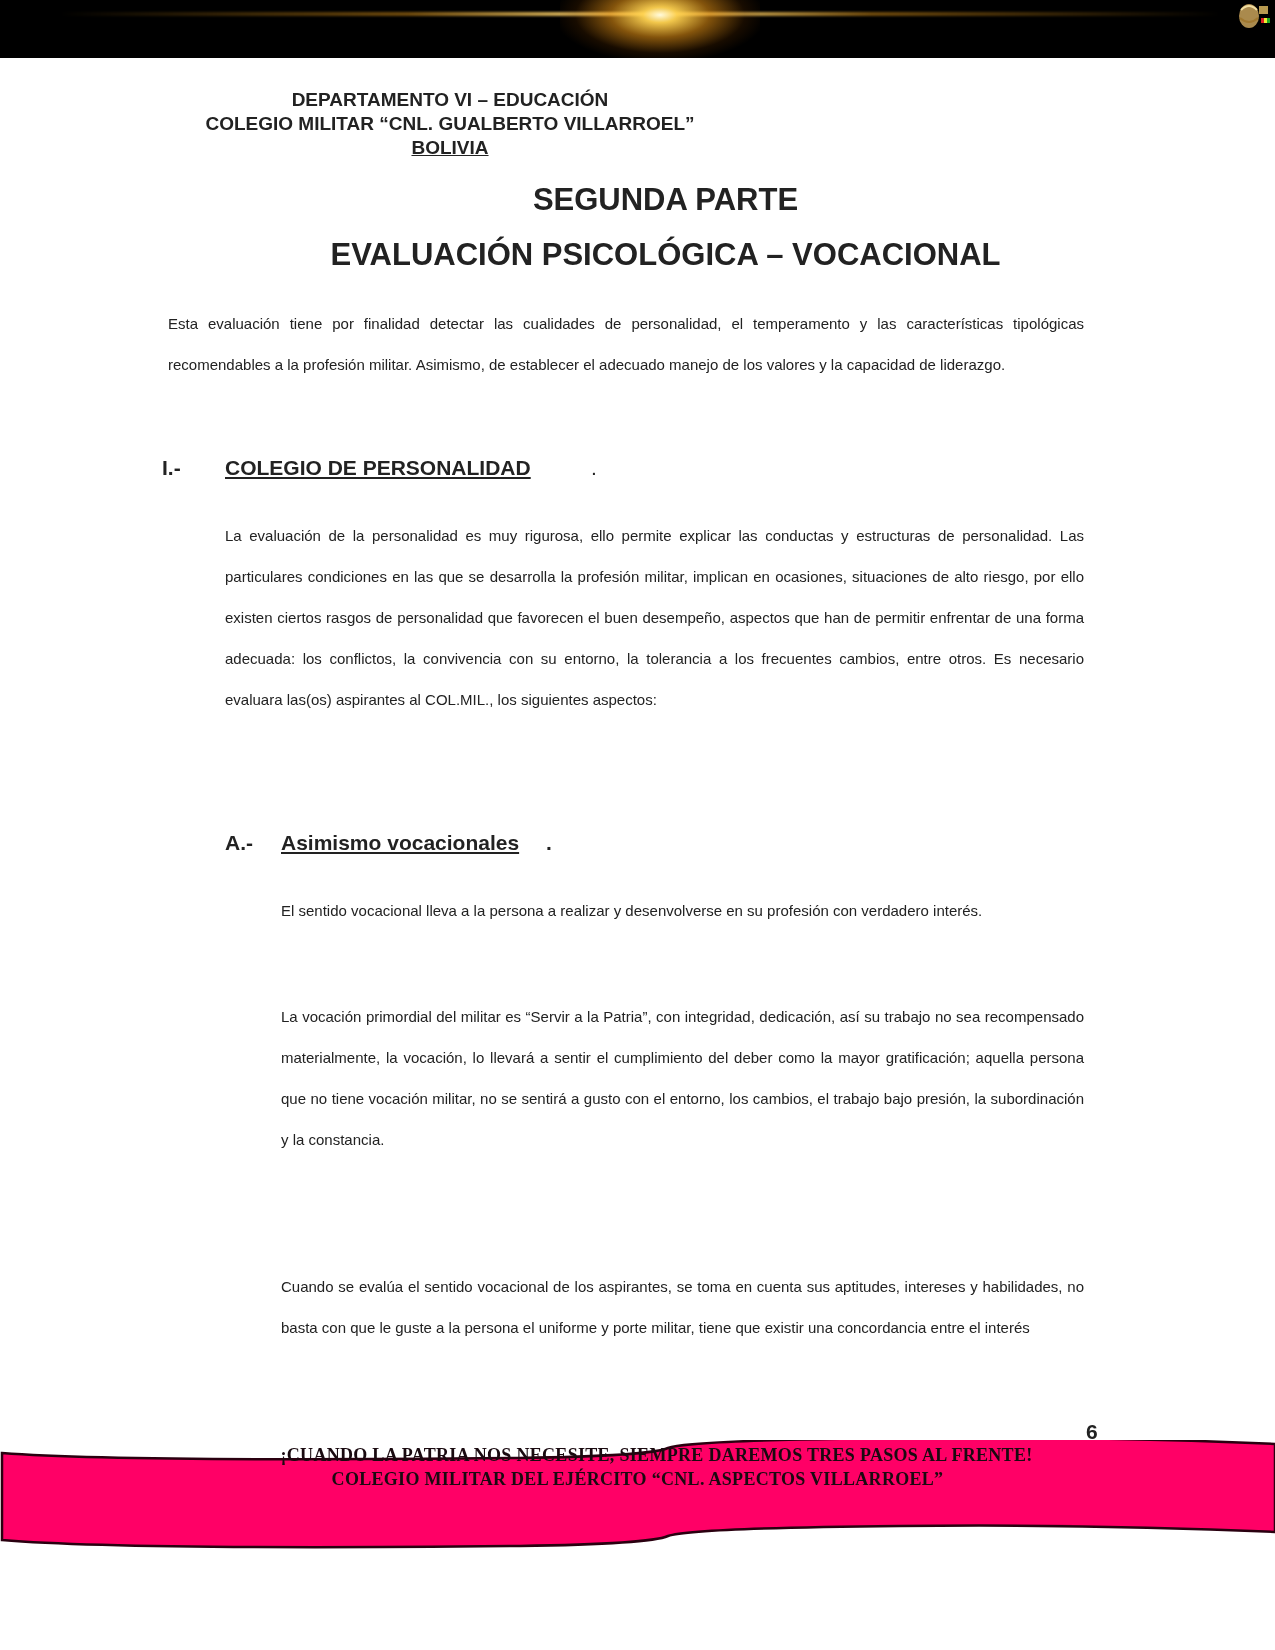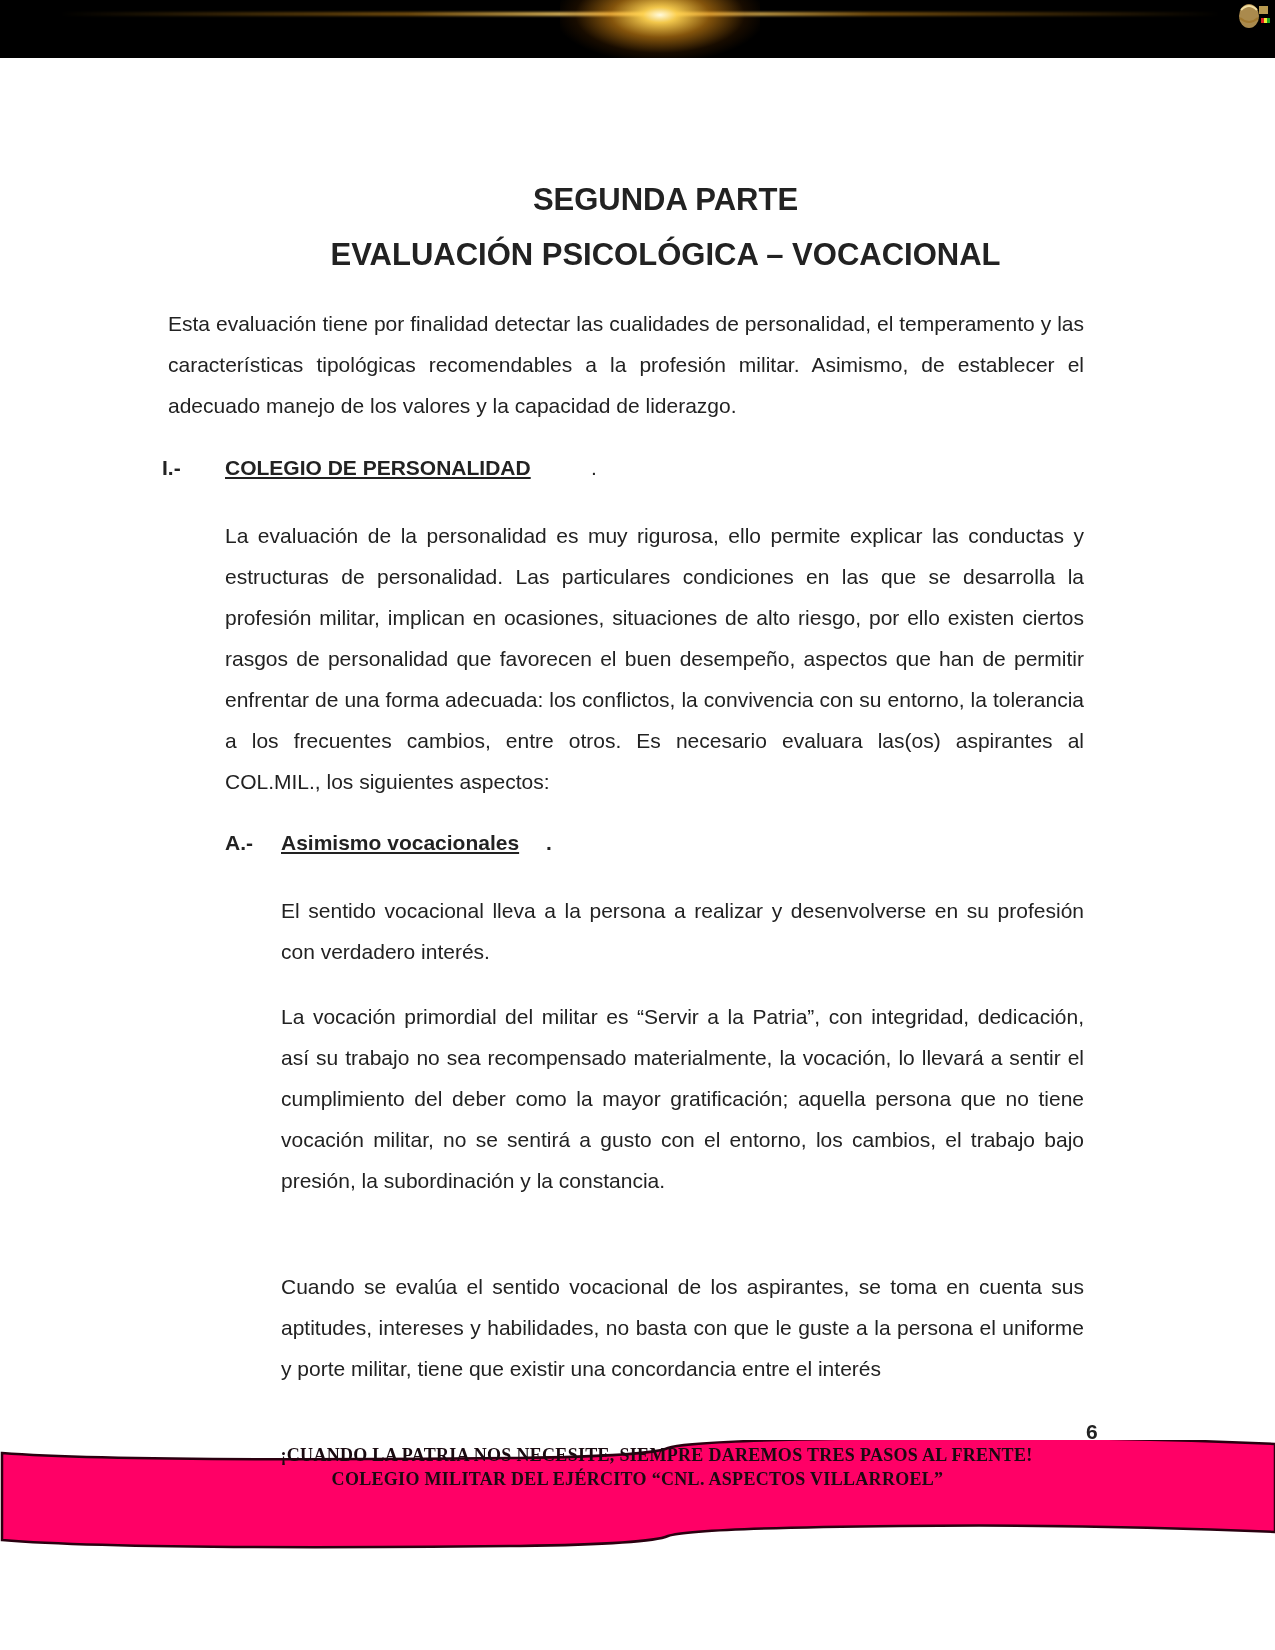--- a/index.html
+++ b/index.html
@@ -28,21 +28,21 @@
     position: absolute; left: 160px; top: 88px; width: 580px;
     text-align: center; font-weight: bold; font-size: 19px; line-height: 24px; color: #222;
   }
   .header-block .country { text-decoration: underline; }
   .title1, .title2 {
     position: absolute; left: 0; width: 1331px; text-align: center; font-weight: bold; color: #222;
   }
   .title1 { top: 182px; font-size: 31px; }
   .title2 { top: 237px; font-size: 31px; }
   .para {
-    position: absolute; font-size: 21px; line-height: 41px; text-align: justify; color: #222;
+    position: absolute; font-size: 15px; line-height: 41px; text-align: justify; color: #222;
   }
   .para-intro { left: 168px; top: 303px; width: 916px; }
   .section-head {
     position: absolute; font-size: 21px; font-weight: bold; color: #222;
   }
   .section-head .num { position: absolute; left: 0; top: 0; }
   .section-head .title { position: absolute; text-decoration: underline; white-space: nowrap; }
   .section-head .dot { font-weight: normal; }
   .sec1 { left: 162px; top: 456px; }
   .sec1 .title { left: 63px; }
@@ -74,20 +74,23 @@
     <path d="M6 10 Q14 2 22 10" stroke="#f0dca0" stroke-width="2" fill="none"></path>
     <path d="M5 18 Q14 26 23 18" stroke="#a07830" stroke-width="2" fill="none"></path>
     <rect x="24" y="6" width="9" height="8" fill="#b89a50"></rect>
     <rect x="26" y="18" width="3" height="5" fill="#d22"></rect>
     <rect x="29" y="18" width="3" height="5" fill="#ee3"></rect>
     <rect x="32" y="18" width="3" height="5" fill="#2a2"></rect>
   </svg>
 </div>
 
 <div class="header-block">
+  <div>DEPARTAMENTO VI – EDUCACIÓN</div>
+  <div>COLEGIO MILITAR “CNL. GUALBERTO VILLARROEL”</div>
+  <div class="country">BOLIVIA</div>
 </div>
 
 <div class="title1">SEGUNDA PARTE</div>
 <div class="title2">EVALUACIÓN PSICOLÓGICA – VOCACIONAL</div>
 
 <div class="para para-intro">Esta evaluación tiene por finalidad detectar las cualidades de personalidad, el temperamento y las características tipológicas recomendables a la profesión militar. Asimismo, de establecer el adecuado manejo de los valores y la capacidad de liderazgo.</div>
 
 <div class="section-head sec1">
   <span class="num">I.-</span>
   <span class="title"><span>COLEGIO DE PERSONALIDAD</span></span>

